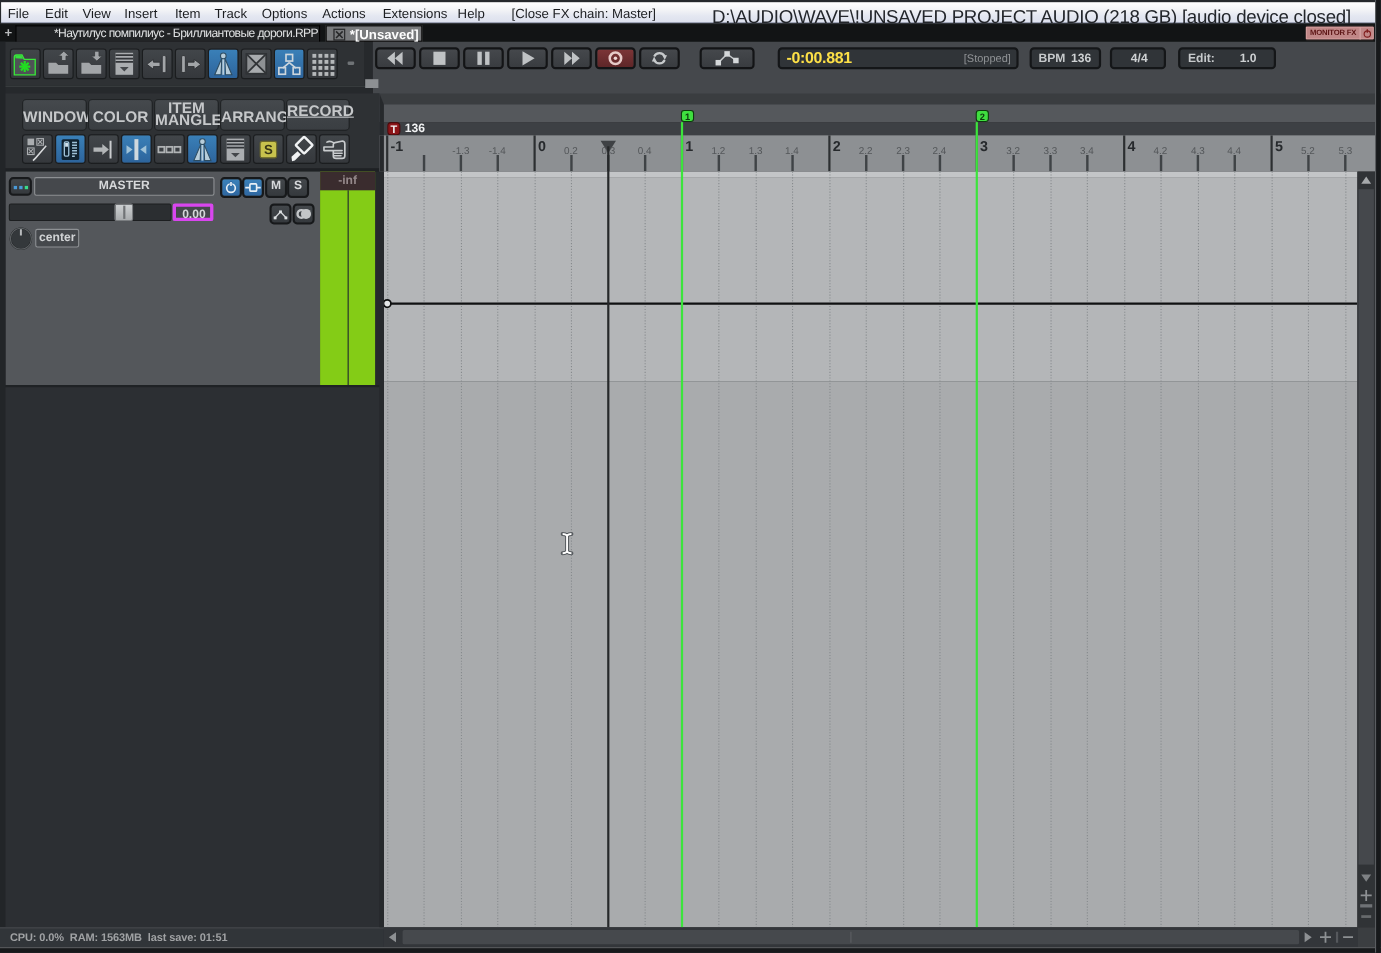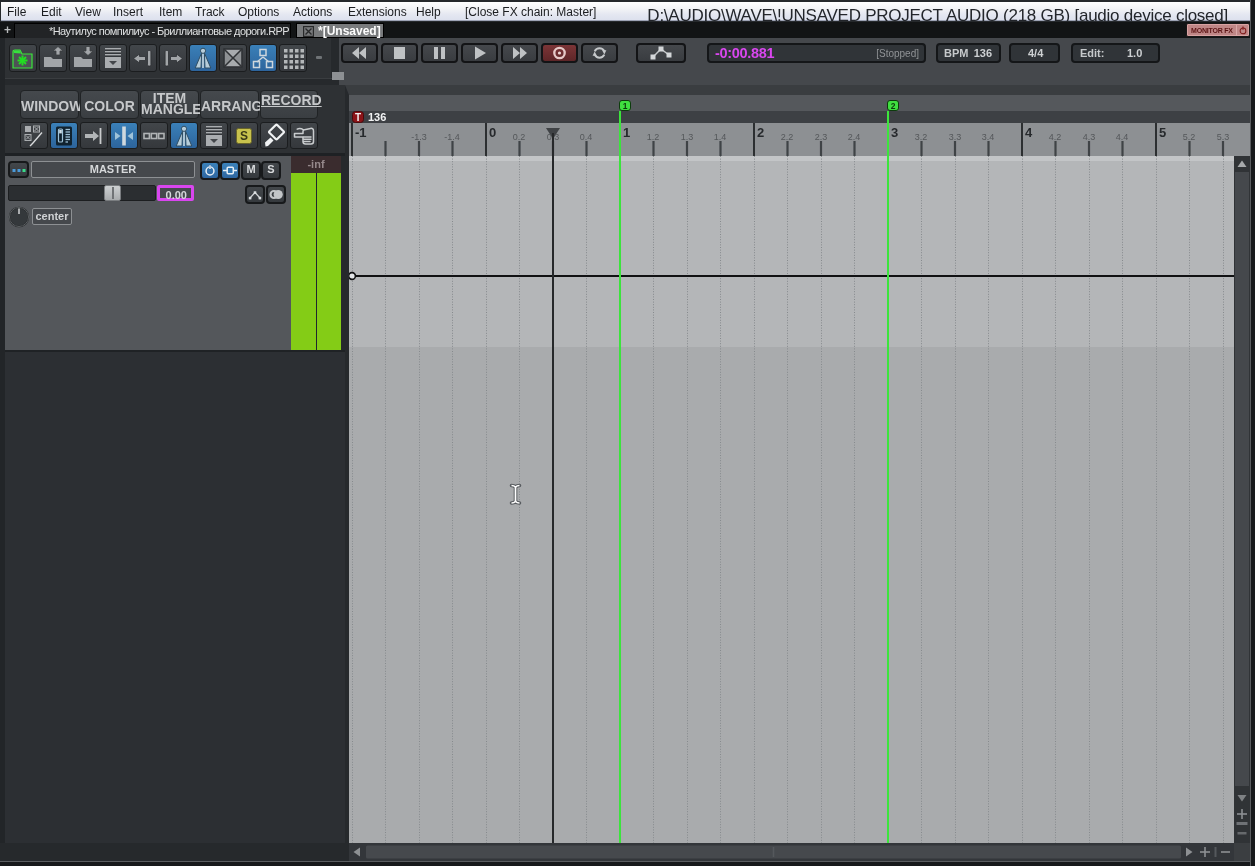--- a/index.html
+++ b/index.html
@@ -200,21 +200,21 @@
           <path d="M19.2 5.2 L23.4 5.2 L21.3 9.6 Z" fill="#c6c9cb"></path>
           <path d="M9.6 10.8 L13.8 10.8 L11.7 6.4 Z" fill="#c6c9cb"></path>
         </svg></div>
 <div class="trbtn" style="left:297px;width:50px"><svg width="46" height="16" viewBox="0 0 46 16">
           <path d="M15 12 L23 4 L31 10" fill="none" stroke="#c6c9cb" stroke-width="1.4"></path>
           <rect x="12.5" y="9.5" width="5" height="5" fill="#d4d7d9"></rect>
           <rect x="20.5" y="1.5" width="5" height="5" fill="#d4d7d9"></rect>
           <rect x="28.5" y="7.5" width="5" height="5" fill="#d4d7d9"></rect>
         </svg></div>
 <div class="dispbox" style="left:368px;width:219px;">
-<span style="position:absolute;left:6px;top:0px;font-size:14.5px;letter-spacing:-0.3px;font-weight:bold;color:#d946ef;">-0:00.881</span>
+<span style="position:absolute;left:6px;top:0px;font-size:14.5px;letter-spacing:-0.3px;font-weight:bold;color:#fde047;">-0:00.881</span>
 <span style="position:absolute;right:5px;top:3px;font-size:10px;color:#909396;">[Stopped]</span>
       </div>
 <div class="dispbox" style="left:597px;width:65px;">
 <span style="position:absolute;left:6px;top:2px;font-size:11px;font-weight:bold;color:#c6c9cb;">BPM</span>
 <span style="position:absolute;right:7px;top:2px;font-size:11px;font-weight:bold;color:#ced1d3;">136</span>
       </div>
 <div class="dispbox" style="left:670px;width:51px;">
 <span style="position:absolute;left:17px;top:2px;font-size:11px;font-weight:bold;color:#ced1d3;">4/4</span>
       </div>
 <div class="dispbox" style="left:732px;width:89px;">
@@ -343,20 +343,21 @@
         <line x1="12" y1="3.5" x2="12" y2="9" stroke="#b8bbbd" stroke-width="1.8"></line>
       </svg>
 <div style="position:absolute;left:27px;top:52px;width:40px;height:17px;background:#45484c;border:1px solid #8d9093;border-radius:2px;font-size:11px;font-weight:bold;color:#d0d2d4;text-align:center;padding-top:1px;">center</div>
 </div>
 <div class="abs" id="meter">
       <div id="meterred">-inf</div>
       <div style="position:absolute;left:25px;top:17px;width:1px;height:177px;background:#20262e;"></div>
     </div>
 <div class="abs" id="belowmaster"></div>
 <div class="abs" id="leftedge"></div>
+<div class="abs" id="statusbar">CPU: 0.0%&nbsp; RAM: 1563MB&nbsp; last save: 01:51</div>
 
 <div class="abs" id="mkrlane"></div>
 <div class="abs" id="tmplane">
       <svg width="34" height="12" viewBox="0 0 34 12" style="position:absolute;left:3px;top:0px;">
         <rect x="0.5" y="0.5" width="11" height="11" rx="3" fill="#8c1418" stroke="#4a0a0c"></rect>
         <text x="6" y="9.5" font-size="10" font-weight="bold" fill="#f0f0f0" text-anchor="middle" font-family="Liberation Sans">T</text>
       </svg>
       <span style="position:absolute;left:19px;top:0px;font-size:11px;font-weight:bold;color:#f2f3f4;">136</span>
     </div>
 <div class="abs" id="ruler">

